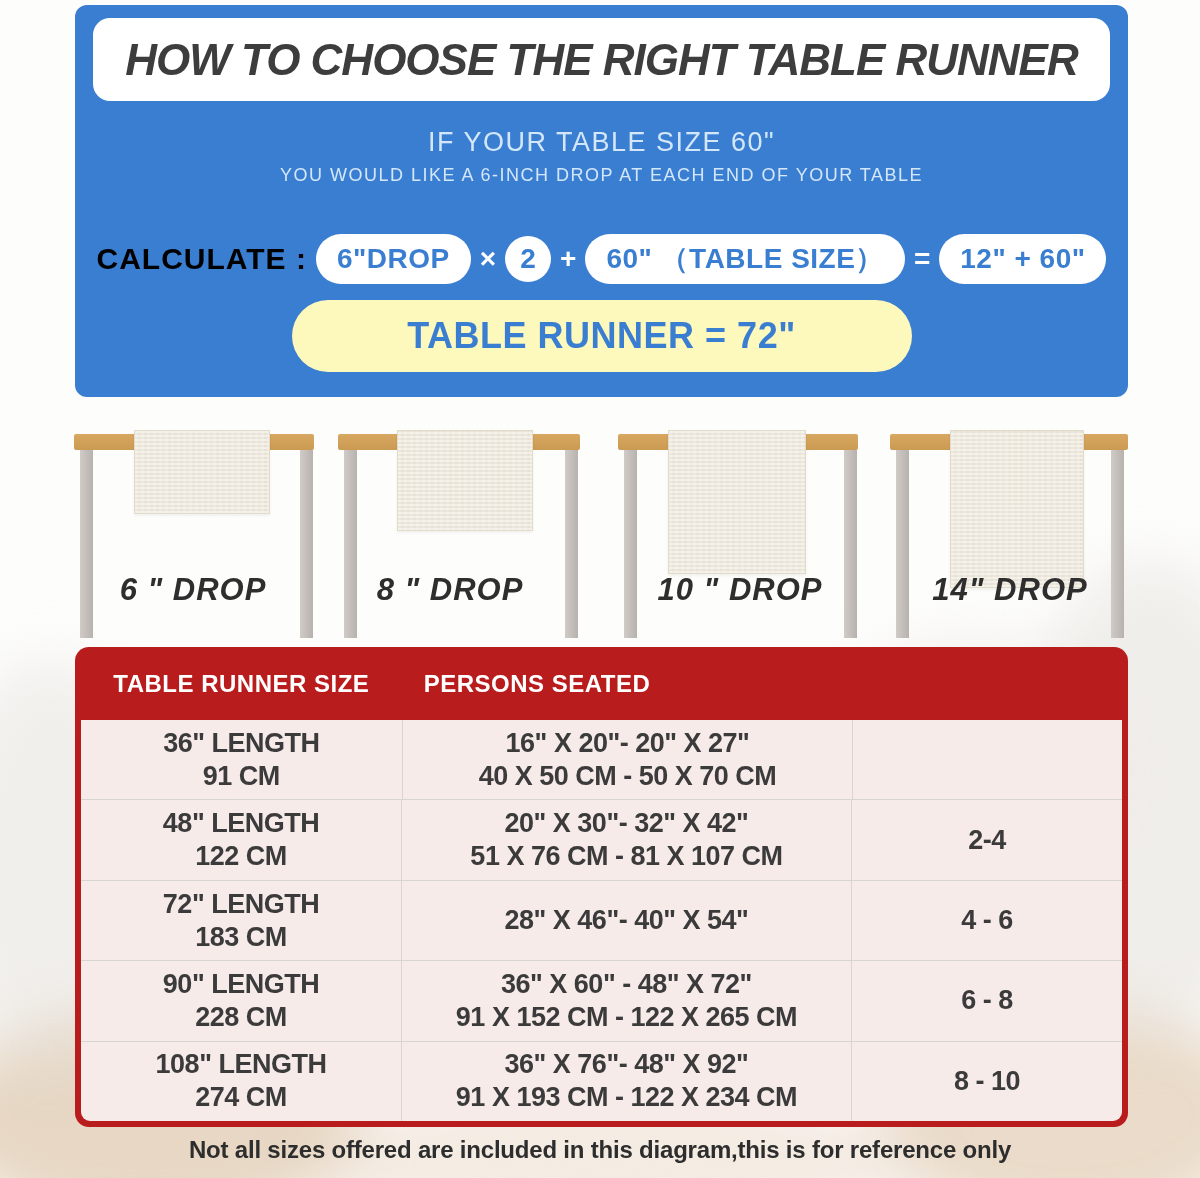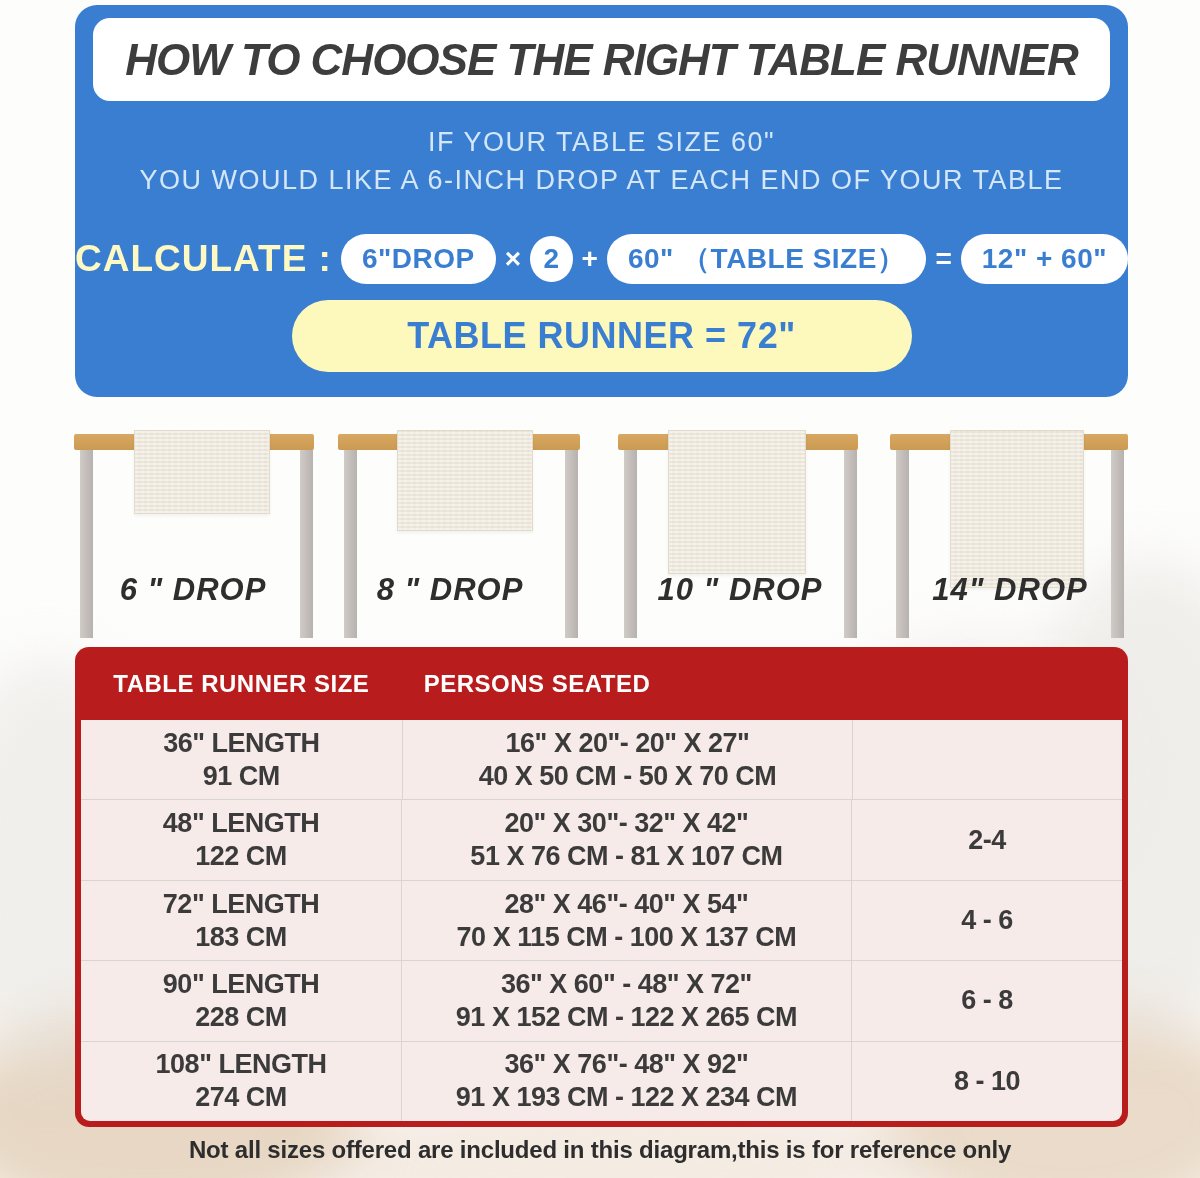--- a/index.html
+++ b/index.html
@@ -10,32 +10,32 @@
   .blob{position:absolute;border-radius:50%;filter:blur(28px);z-index:0;}
   .blob.b1{left:-60px;top:1010px;width:420px;height:220px;background:rgba(214,184,150,0.55);}
   .blob.b2{left:880px;top:1000px;width:380px;height:230px;background:rgba(216,186,152,0.5);}
   .blob.b3{left:300px;top:1090px;width:620px;height:140px;background:rgba(229,207,188,0.4);}
   .blob.b4{left:1020px;top:560px;width:260px;height:480px;background:rgba(228,224,218,0.5);}
   .blob.b5{left:-60px;top:660px;width:220px;height:420px;background:rgba(226,221,215,0.45);}
   .blob.b6{left:820px;top:640px;width:300px;height:260px;background:rgba(236,232,226,0.6);}
 
   
   .banner{position:absolute;left:75px;top:5px;width:1053px;height:392px;
-          background:#3a7ed2;border-radius:22px;z-index:2;overflow:hidden;}
+          background:#3a7ed2;border-radius:12px;z-index:2;overflow:hidden;}
   .title-box{position:absolute;left:18px;top:13px;width:1017px;height:83px;
              background:#ffffff;border-radius:17px;display:flex;align-items:center;justify-content:center;}
   .title-box h1{margin:0;font-size:44px;font-weight:bold;font-style:italic;
                 color:#3d3d3d;letter-spacing:-1px;white-space:nowrap;}
   .sub{position:absolute;left:0;width:100%;text-align:center;margin:0;
        color:#d3e7f8;letter-spacing:1.5px;font-weight:400;}
   .sub1{top:122px;font-size:27px;}
-  .sub2{top:160px;font-size:27px;}
+  .sub2{top:160px;font-size:18px;}
   .calc-row{position:absolute;left:0;top:228px;width:100%;height:52px;
             display:flex;align-items:center;justify-content:center;gap:9px;white-space:nowrap;}
-  .calc-label{color:#fef9c3;font-weight:bold;font-size:37px;letter-spacing:1px;}
+  .calc-label{color:#000000;font-weight:bold;font-size:30px;letter-spacing:1px;}
   .pill{background:#ffffff;color:#3a7ed2;font-weight:bold;font-size:28px;
         height:50px;border-radius:25px;display:inline-flex;align-items:center;
         padding:0 21px;letter-spacing:0.5px;}
   .op{color:#ffffff;font-weight:bold;font-size:28px;}
   .circle{background:#ffffff;color:#3a7ed2;font-weight:bold;font-size:28px;
           width:46px;height:46px;border-radius:50%;display:inline-flex;
           align-items:center;justify-content:center;}
   .result-pill{position:absolute;left:50%;top:295px;transform:translateX(-50%);
                width:620px;height:72px;background:#fdf8bb;border-radius:36px;
                color:#3a7ed2;font-weight:bold;font-size:36px;letter-spacing:0.5px;
@@ -156,21 +156,20 @@
             <span>2-4</span>
           </div>
         </div>
         <div class="t-row">
           <div class="t-cell c1">
             <span>72" LENGTH</span>
             <span>183 CM</span>
           </div>
           <div class="t-cell c2">
             <span>28" X 46"- 40" X 54"</span>
-            <span>70 X 115 CM - 100 X 137 CM</span>
           </div>
           <div class="t-cell c3">
             <span>4 - 6</span>
           </div>
         </div>
         <div class="t-row">
           <div class="t-cell c1">
             <span>90" LENGTH</span>
             <span>228 CM</span>
           </div>

